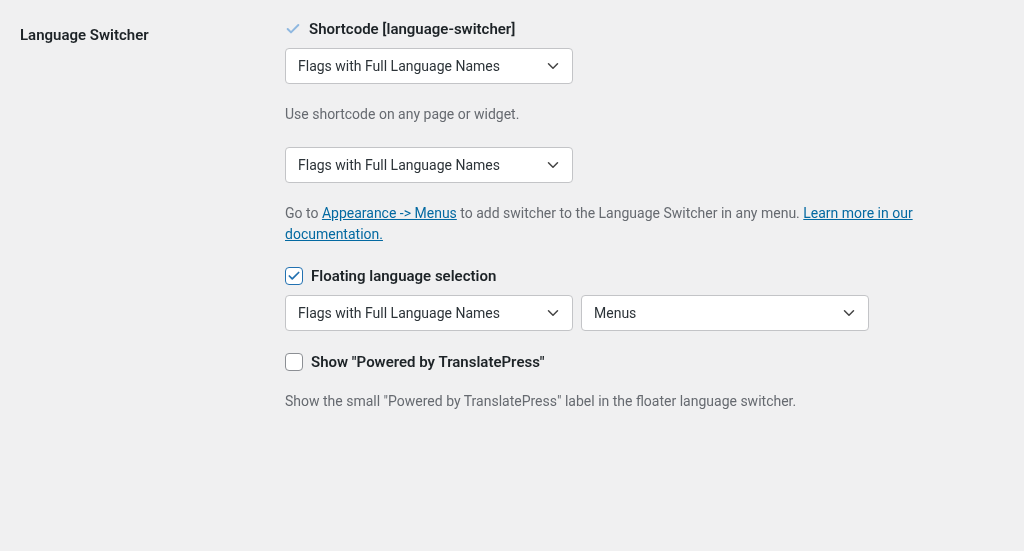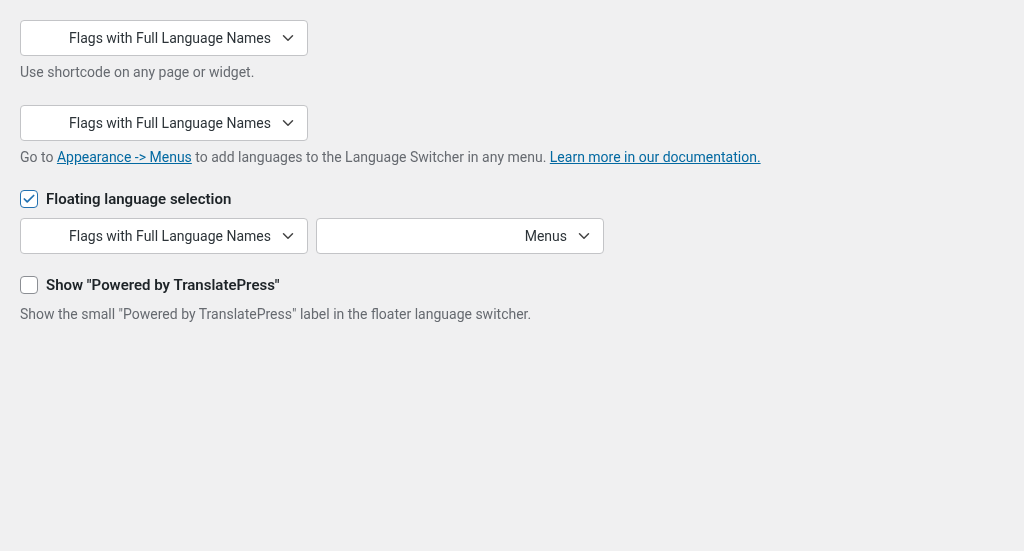--- a/index.html
+++ b/index.html
@@ -63,21 +63,21 @@
       justify-content: center;
       cursor: pointer;
       flex-shrink: 0;
     }
     .checkbox.checked svg { display: block; }
     .checkbox svg { display: none; width: 14px; height: 14px; color: #2271b1; }
     .checkbox.checked { border-color: #2271b1; }
     .select {
       display: inline-flex;
       align-items: center;
-      justify-content: flex-end;
+      justify-content: space-between;
       background: #fff;
       border: 1px solid #c3c4c7;
       border-radius: 4px;
       height: 36px;
       padding: 0 10px 0 12px;
       font-size: 14px;
       color: #2c3338;
       cursor: pointer;
       min-width: 288px;
     }
@@ -94,35 +94,46 @@
     }
     .select-row {
       display: flex;
       gap: 8px;
       flex-wrap: wrap;
       margin-bottom: 10px;
     }
     .desc {
       font-size: 14px;
       color: #666a70;
-      margin-top: 6px;
+      margin-top: 20px;
       line-height: 1.5;
     }
     a.link {
       color: #0369a1;
       text-decoration: underline;
     }
   </style>
 </head>
 <body>
 
 <div class="settings-row">
+  <div class="label-col">
+    <h3>Language Switcher</h3>
+  </div>
   <div class="controls-col">
 
     <div class="block">
+      <div class="checkline">
+        <span class="checkmark-icon">
+          <svg viewBox="0 0 24 24" fill="none" stroke="currentColor" stroke-width="3" stroke-linecap="round" stroke-linejoin="round">
+              <polyline points="20 6 9 17 4 12"></polyline>
+            </svg>
+        </span>
+        <span class="label">Shortcode [language-switcher]</span>
+      </div>
       <div class="select wide">
         <span>Flags with Full Language Names</span>
         <span class="chev">
           <svg viewBox="0 0 24 24" fill="none" stroke="currentColor" stroke-width="2" stroke-linecap="round" stroke-linejoin="round">
               <polyline points="6 9 12 15 18 9"></polyline>
             </svg>
         </span>
       </div>
       <p class="desc">Use shortcode on any page or widget.</p>
     </div>
@@ -130,21 +141,21 @@
     <div class="block">
       <div class="select wide">
         <span>Flags with Full Language Names</span>
         <span class="chev">
           <svg viewBox="0 0 24 24" fill="none" stroke="currentColor" stroke-width="2" stroke-linecap="round" stroke-linejoin="round">
               <polyline points="6 9 12 15 18 9"></polyline>
             </svg>
         </span>
       </div>
       <p class="desc">
-        <span>Go to </span><a class="link" href="#">Appearance -&gt; Menus</a><span> to add languages to the Language Switcher in any menu. </span><a class="link" href="#">Learn more in our documentation.</a>
+        <span>Go to </span><a class="link" href="#">Appearance -&gt; Menus</a><span> to add switcher to the Language Switcher in any menu. </span><a class="link" href="#">Learn more in our documentation.</a>
       </p>
     </div>
 
     <div class="block">
       <div class="checkline">
         <span class="checkbox checked">
           <svg viewBox="0 0 24 24" fill="none" stroke="currentColor" stroke-width="3" stroke-linecap="round" stroke-linejoin="round">
               <polyline points="20 6 9 17 4 12"></polyline>
             </svg>
         </span>

